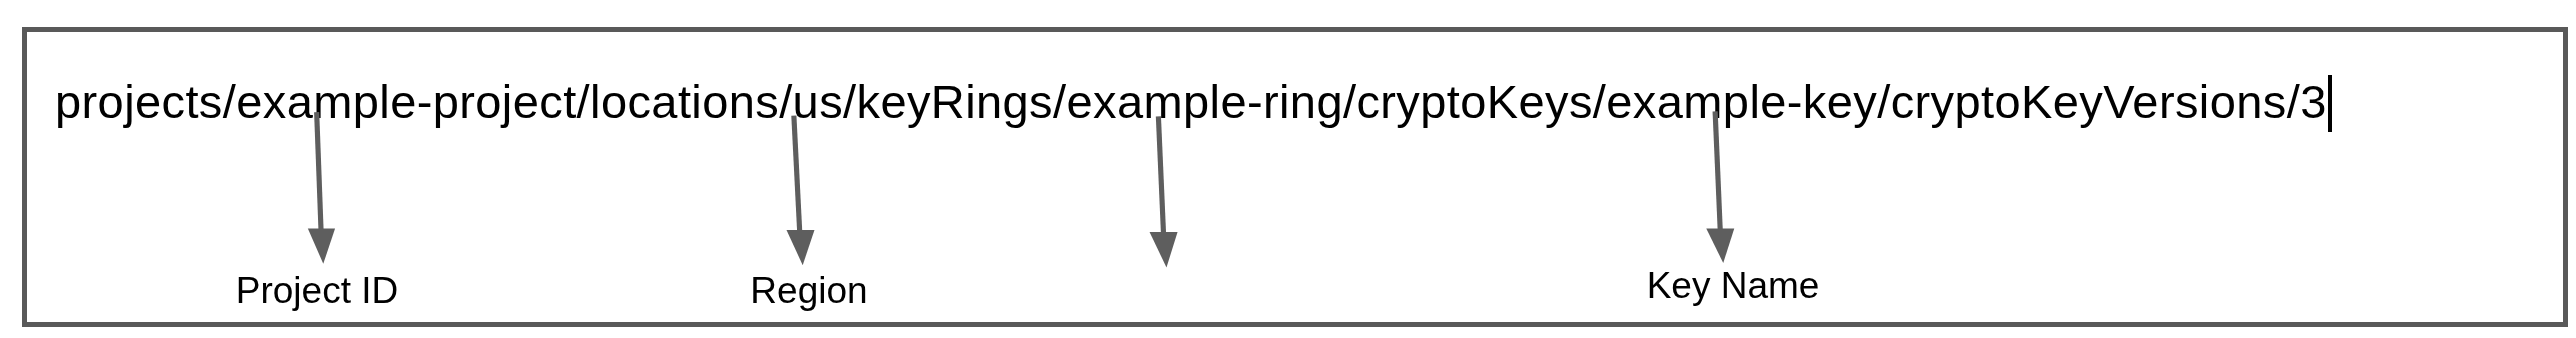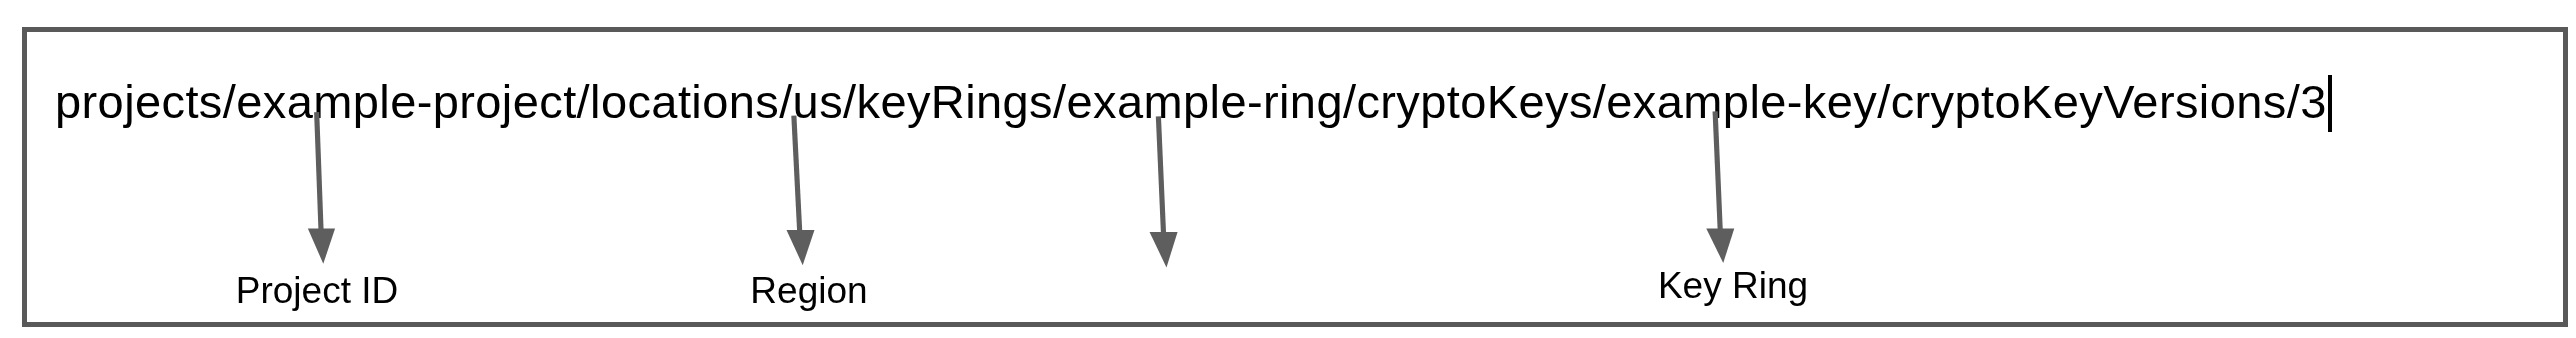--- a/index.html
+++ b/index.html
@@ -95,16 +95,16 @@
       <line x1="2329" y1="151" x2="2336" y2="314" stroke-width="7"></line>
       <polygon points="2317,310 2355,310 2340,357" stroke="none"></polygon>
     </g>
   </svg>
 
   <div class="annotation-label lbl-project">Project ID</div>
 
   <div class="annotation-label lbl-region">Region</div>
 
 
-  <div class="annotation-label lbl-keyname">Key Ring</div>
+  <div class="annotation-label lbl-keyname">Key Name</div>
 
 </div>
 
 
 </body></html>

